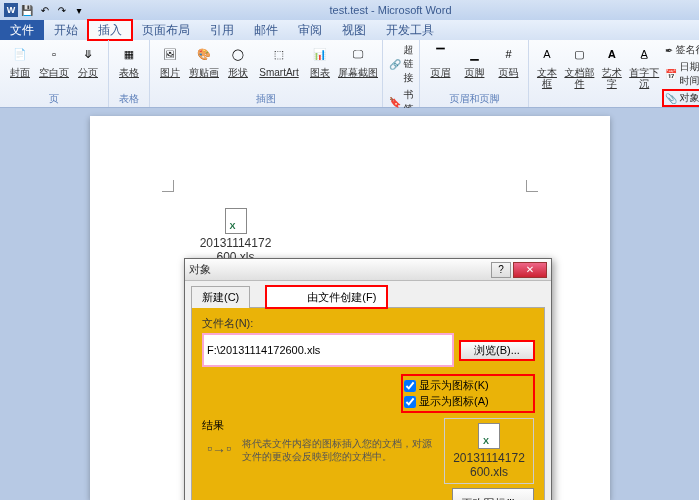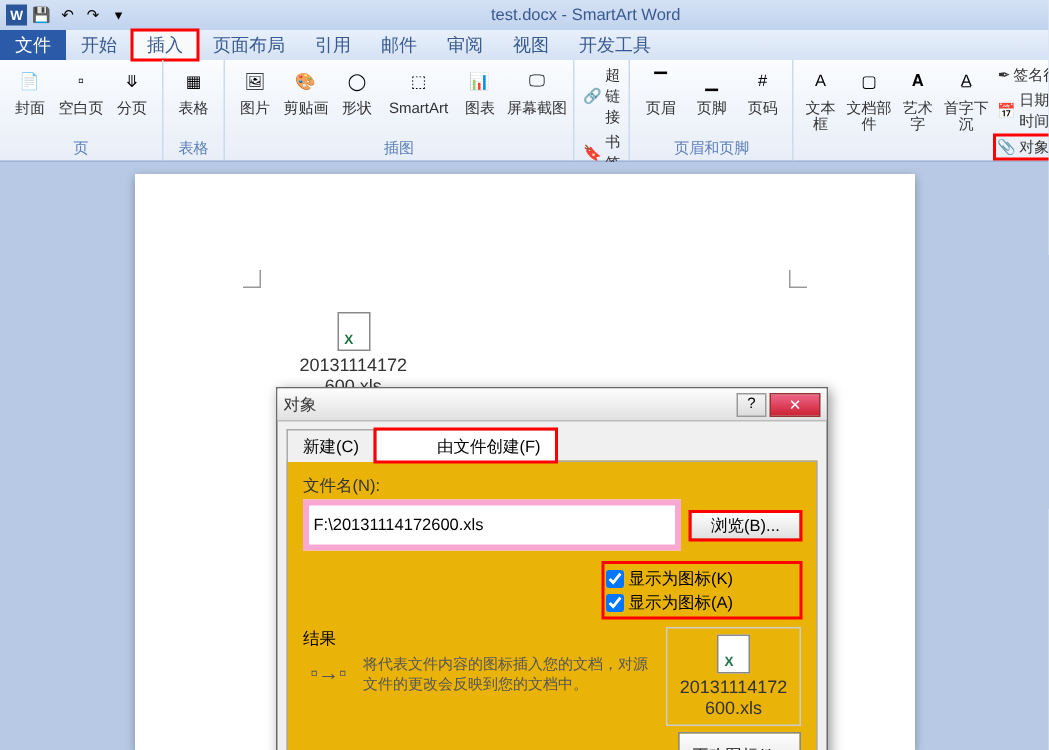--- a/index.html
+++ b/index.html
@@ -16,48 +16,48 @@
 .menu-file { background: #2a5aa8; color: #fff; }
 .menu-active { background: #f8f9fb; color: #3a5a8f; }
 .highlight-red { outline: 2px solid #f00; outline-offset: -1px; }
 
 .ribbon { height: 68px; background: linear-gradient(#fafcfe,#e8eef8); border-bottom: 1px solid #a0b5d6; display: flex; }
 .ribbon-group { border-right: 1px solid #cdd9ec; padding: 2px 4px 1px; display: flex; flex-direction: column; }
 .group-content { flex: 1; display: flex; align-items: flex-start; gap: 2px; }
 .group-label { text-align: center; font-size: 10px; color: #5a7db8; padding-top: 1px; }
 .ribbon-btn-lg { width: 32px; display: flex; flex-direction: column; align-items: center; gap: 1px; cursor: default; }
 .ribbon-btn-lg .ic { width: 24px; height: 24px; display: flex; align-items: center; justify-content: center; }
-.ribbon-btn-lg .lbl { font-size: 10px; color: #333; text-align: center; line-height: 1.1; }
+.ribbon-btn-lg .lbl { font-size: 10px; color: #333; text-align: center; line-height: 1.1; text-decoration: underline; }
 .ribbon-btn-sm { display: flex; align-items: center; gap: 2px; font-size: 10px; color: #333; padding: 1px 2px; cursor: default; }
 .ribbon-col { display: flex; flex-direction: column; gap: 1px; }
 
 .doc-area { position: absolute; top: 108px; left: 0; right: 0; bottom: 0; background: #b7c9e4; display: flex; justify-content: center; }
 .page { width: 520px; background: #fff; margin-top: 8px; box-shadow: 0 2px 6px rgba(0,0,0,.3); position: relative; }
 .corner-tl, .corner-tr { position: absolute; top: 64px; width: 12px; height: 12px; border-color: #999; }
 .corner-tl { left: 72px; border-left: 1px solid #999; border-top: 1px solid #999; transform: rotate(180deg); }
 .corner-tr { right: 72px; border-right: 1px solid #999; border-top: 1px solid #999; transform: rotate(180deg); }
 .embedded-obj { position: absolute; top: 92px; left: 110px; display: flex; flex-direction: column; align-items: center; gap: 2px; }
 .excel-icon { width: 22px; height: 26px; border: 1px solid #888; background: #fff; position: relative; }
 .excel-icon::after { content: "X"; position: absolute; bottom: 2px; left: 4px; color: #1f7244; font-size: 9px; font-weight: bold; }
 .obj-label { font-size: 12px; color: #333; text-align: center; max-width: 72px; word-break: break-all; }
 
 .dialog { position: absolute; top: 258px; left: 184px; width: 368px; background: #f0f0f0; border: 1px solid #6a6a6a; box-shadow: 2px 2px 8px rgba(0,0,0,.4); }
 .dlg-title { height: 22px; background: linear-gradient(#fdfdfd,#e0e0e0); display: flex; align-items: center; padding: 0 4px; border-bottom: 1px solid #bbb; }
 .dlg-title-text { flex: 1; font-size: 11px; color: #333; }
 .dlg-help { width: 20px; height: 16px; background: linear-gradient(#f5f5f5,#ddd); border: 1px solid #999; font-size: 10px; display: flex; align-items: center; justify-content: center; margin-right: 2px; }
 .dlg-close { width: 34px; height: 16px; background: linear-gradient(#e68,#c23); border: 1px solid #933; color: #fff; font-size: 10px; display: flex; align-items: center; justify-content: center; }
 
-.tabs { display: flex; padding: 4px 6px 0; gap: 0; }
+.tabs { display: flex; padding: 4px 6px 0; gap: 16px; }
 .tab { padding: 3px 10px; border: 1px solid #aaa; background: #f0f0f0; font-size: 11px; border-bottom: none; position: relative; top: 1px; }
 .tab-active { background: #fff; z-index: 2; padding-left: 40px; }
 .tab-pane { margin: 0 6px 6px; border: 1px solid #aaa; background: #eab308; padding: 8px 10px; }
 
 .field-label { font-size: 11px; color: #333; margin-bottom: 2px; }
 .file-row { display: flex; gap: 6px; align-items: center; margin-bottom: 8px; }
-.file-input { flex: 1; height: 34px; border: 4px solid #f9a8d4; padding: 0 3px; font-size: 11px; background: #fff; }
+.file-input { flex: 1; height: 34px; border: 2px solid #f9a8d4; padding: 0 3px; font-size: 11px; background: #fff; }
 .browse-btn { width: 74px; height: 19px; border: 1px solid #888; background: linear-gradient(#fdfdfd,#e0e0e0); font-size: 11px; }
 
 .check-block { margin-left: 200px; margin-bottom: 6px; padding: 2px; }
 .check-row { display: flex; align-items: center; gap: 3px; font-size: 11px; margin: 1px 0; }
 .check-row input { width: 12px; height: 12px; }
 
 .result-area { display: flex; align-items: flex-start; gap: 4px; }
 .result-left { flex: 1; }
 .result-label { font-size: 11px; margin-bottom: 4px; }
 .result-desc { font-size: 10px; color: #555; line-height: 1.3; display: flex; gap: 6px; }
@@ -71,21 +71,21 @@
 <body>
 
 <div class="title-bar">
   <div class="qat">
     <span class="word-icon">W</span>
     <span class="qat-icon">💾</span>
     <span class="qat-icon">↶</span>
     <span class="qat-icon">↷</span>
     <span class="qat-icon">▾</span>
   </div>
-  <div class="title-text">test.docx - SmartArt Word</div>
+  <div class="title-text">test.test - Microsoft Word</div>
 </div>
 
 <div class="menu-bar">
   <div class="menu-item menu-file">文件</div>
   <div class="menu-item">开始</div>
   <div class="menu-item menu-active highlight-red">插入</div>
   <div class="menu-item">页面布局</div>
   <div class="menu-item">引用</div>
   <div class="menu-item">邮件</div>
   <div class="menu-item">审阅</div>

